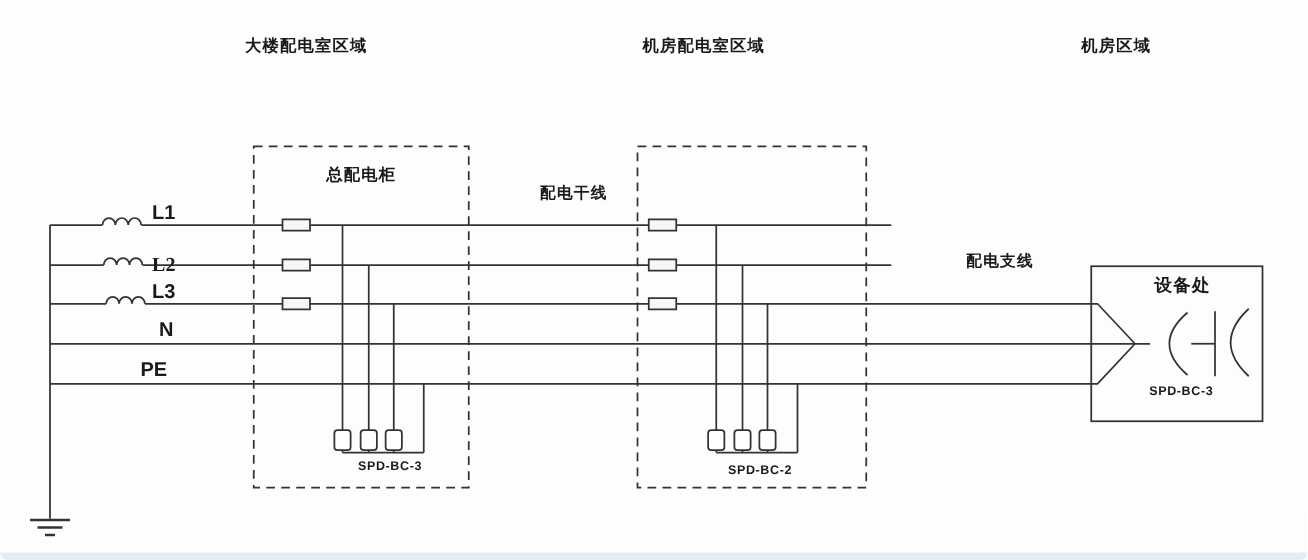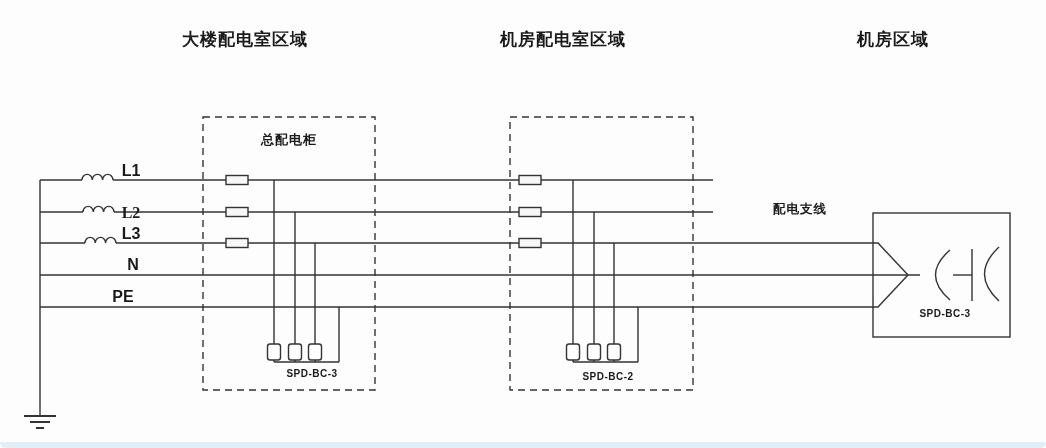--- a/index.html
+++ b/index.html
@@ -14,21 +14,21 @@
     position:absolute;left:0;right:0;bottom:0;height:6px;
     border-radius:0 0 8px 8px;
   }
   .lbl{
     position:absolute;
     color:#1a1a1a;
     text-align:center;
     white-space:nowrap;
     font-weight:bold;
   }
-  .region{font-size:17px;letter-spacing:1px;width:160px;}
+  .region{font-size:13px;letter-spacing:1px;width:160px;}
   .cab-title{font-size:13px;letter-spacing:1px;width:120px;}
   .spd{font-size:10px;width:120px;letter-spacing:0.5px;}
   .wirelbl{font-size:16px;width:30px;}
   .flowlbl{font-size:12.5px;width:120px;letter-spacing:1px;}
   svg{position:absolute;left:0;top:0;}
 </style>
 </head>
 <body>
 
 <div class="canvas">
@@ -109,25 +109,27 @@
         <path d="M999 247 Q970 274 999 301"></path>
       </g>
     </g>
   </svg>
 
   <div class="lbl region" style="left:165px;top:28px;">大楼配电室区域</div>
   <div class="lbl region" style="left:483px;top:28px;">机房配电室区域</div>
   <div class="lbl region" style="left:813px;top:28px;">机房区域</div>
 
   <div class="lbl cab-title" style="left:229px;top:131px;">总配电柜</div>
+  <div class="lbl cab-title" style="left:886px;top:220px;font-size:14px;">设备处</div>
 
   <div class="lbl spd" style="left:252px;top:368px;">SPD-BC-3</div>
   <div class="lbl spd" style="left:548px;top:371px;">SPD-BC-2</div>
   <div class="lbl spd" style="left:885px;top:308px;">SPD-BC-3</div>
 
+  <div class="lbl flowlbl" style="left:399px;top:146px;">配电干线</div>
   <div class="lbl flowlbl" style="left:740px;top:201px;">配电支线</div>
 
   <div class="lbl wirelbl" style="left:116px;top:162px;">L1</div>
   <div class="lbl wirelbl" style="left:116px;top:204px;font-family:Liberation Serif, serif;">L2</div>
   <div class="lbl wirelbl" style="left:116px;top:225px;">L3</div>
   <div class="lbl wirelbl" style="left:118px;top:256px;">N</div>
   <div class="lbl wirelbl" style="left:108px;top:288px;">PE</div>
 
   <div class="strip" style="background: rgb(227, 237, 246);"></div>
 </div>

